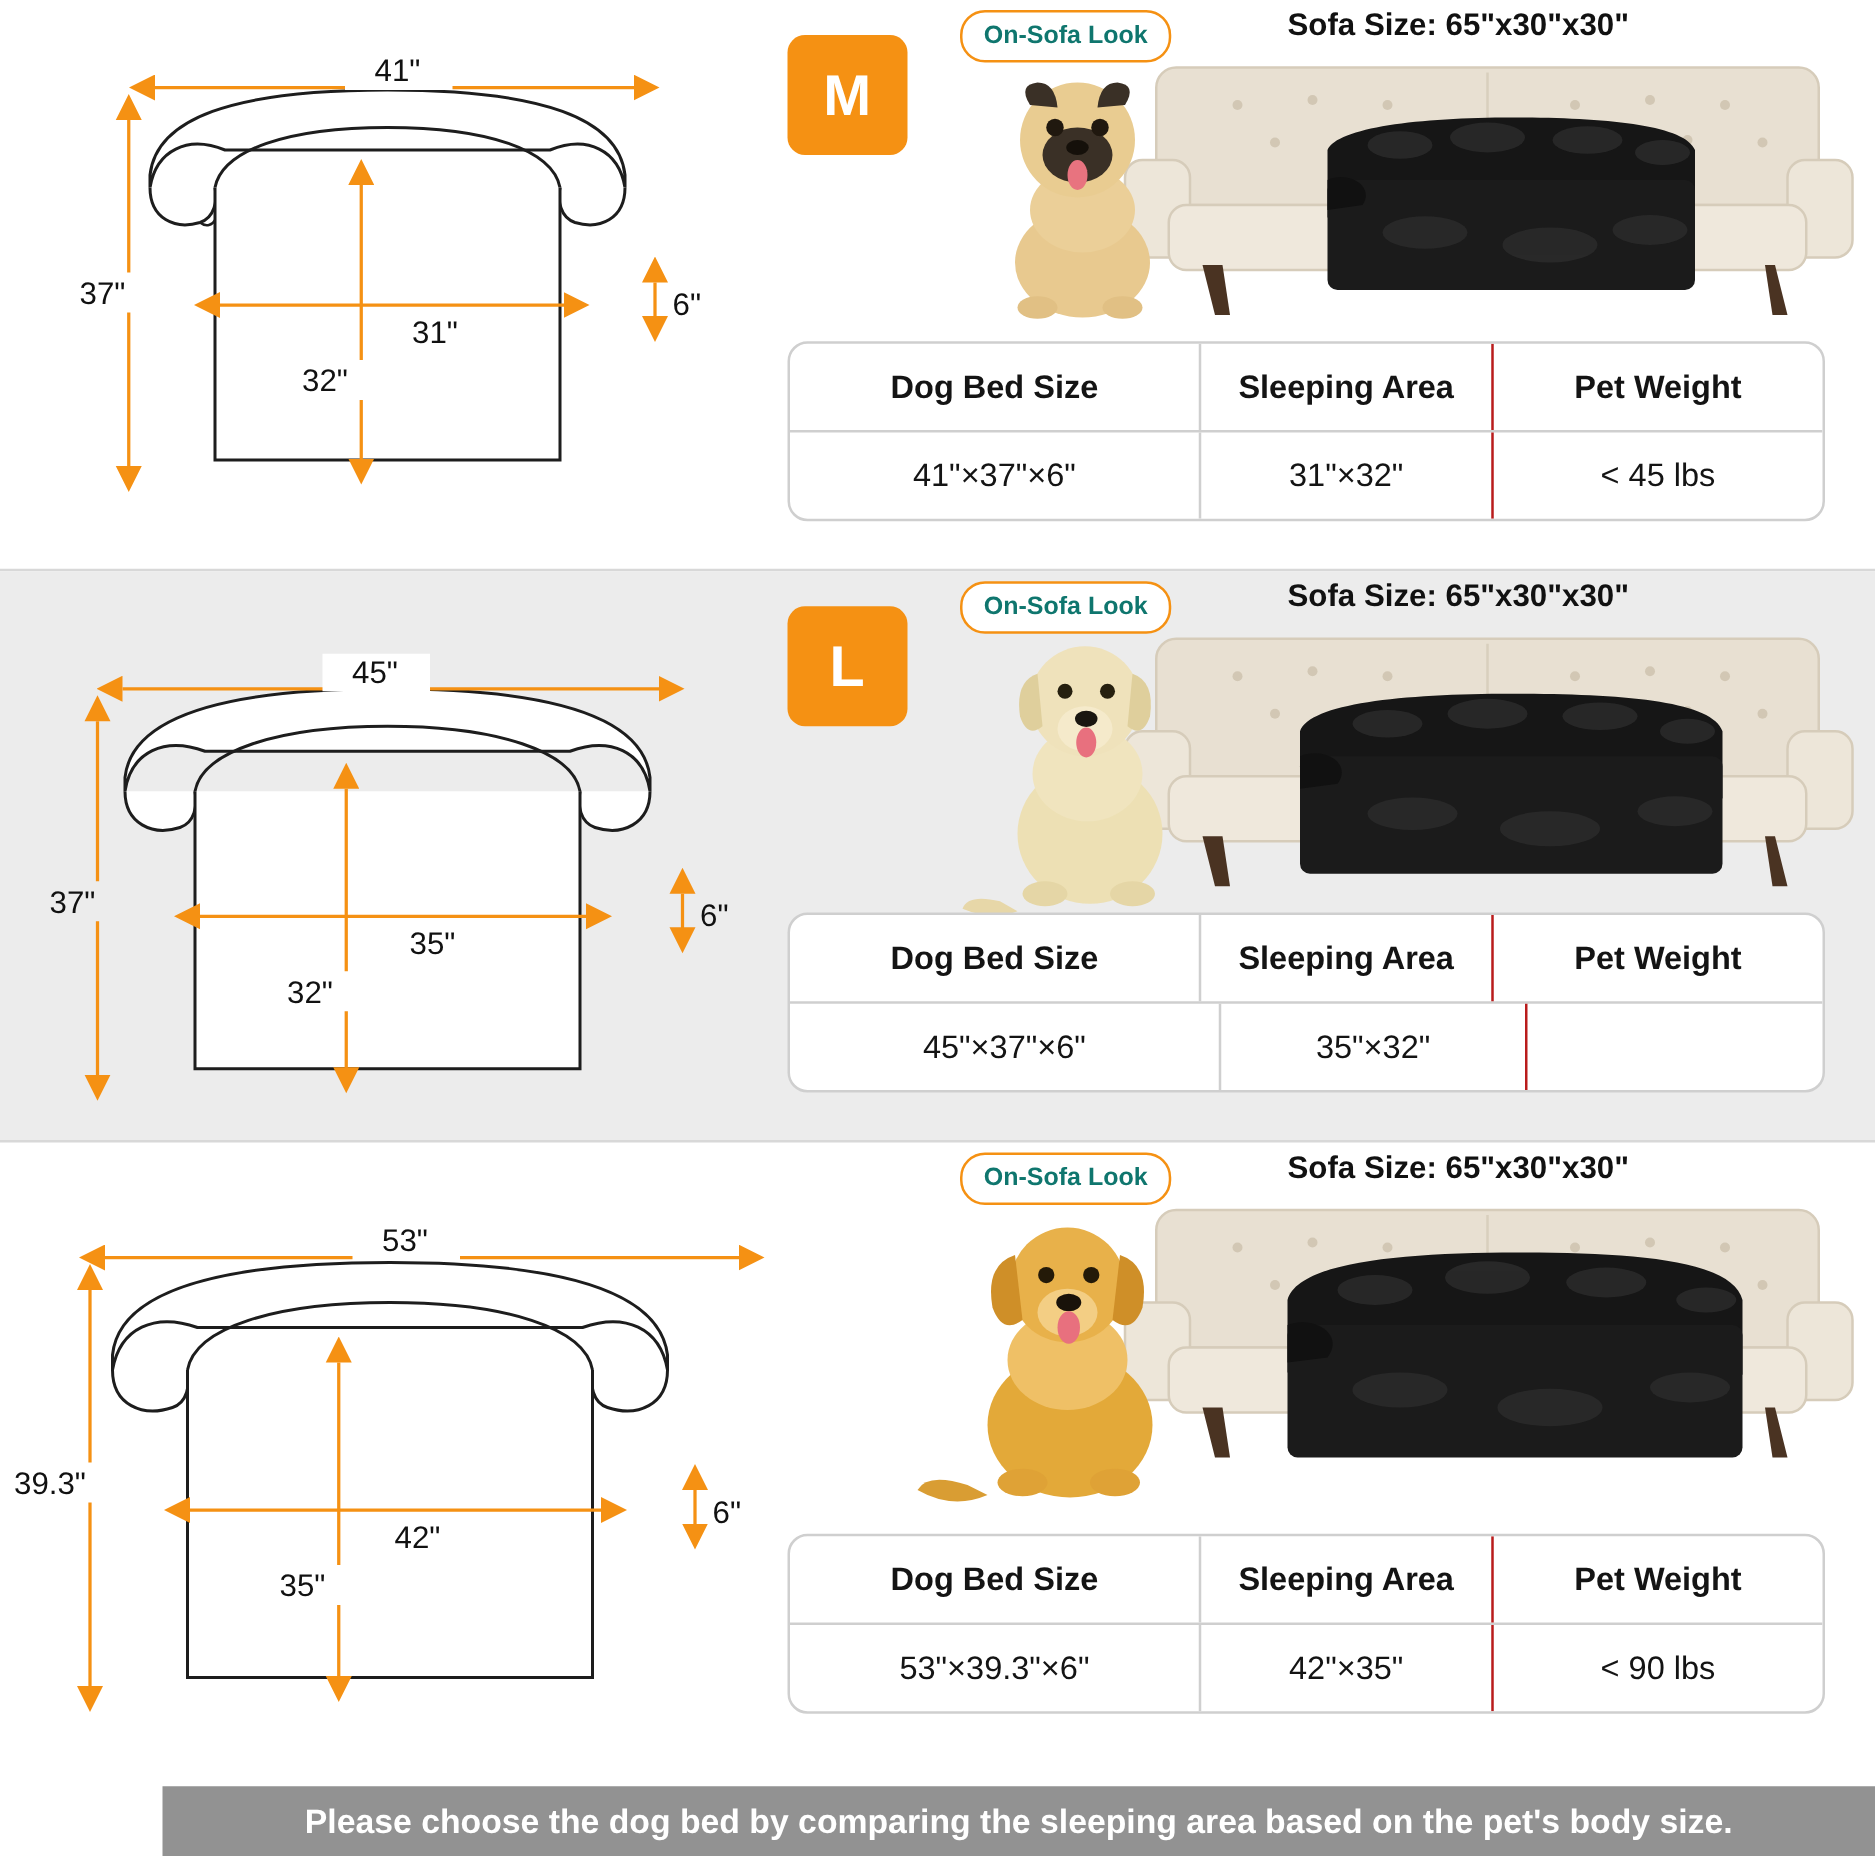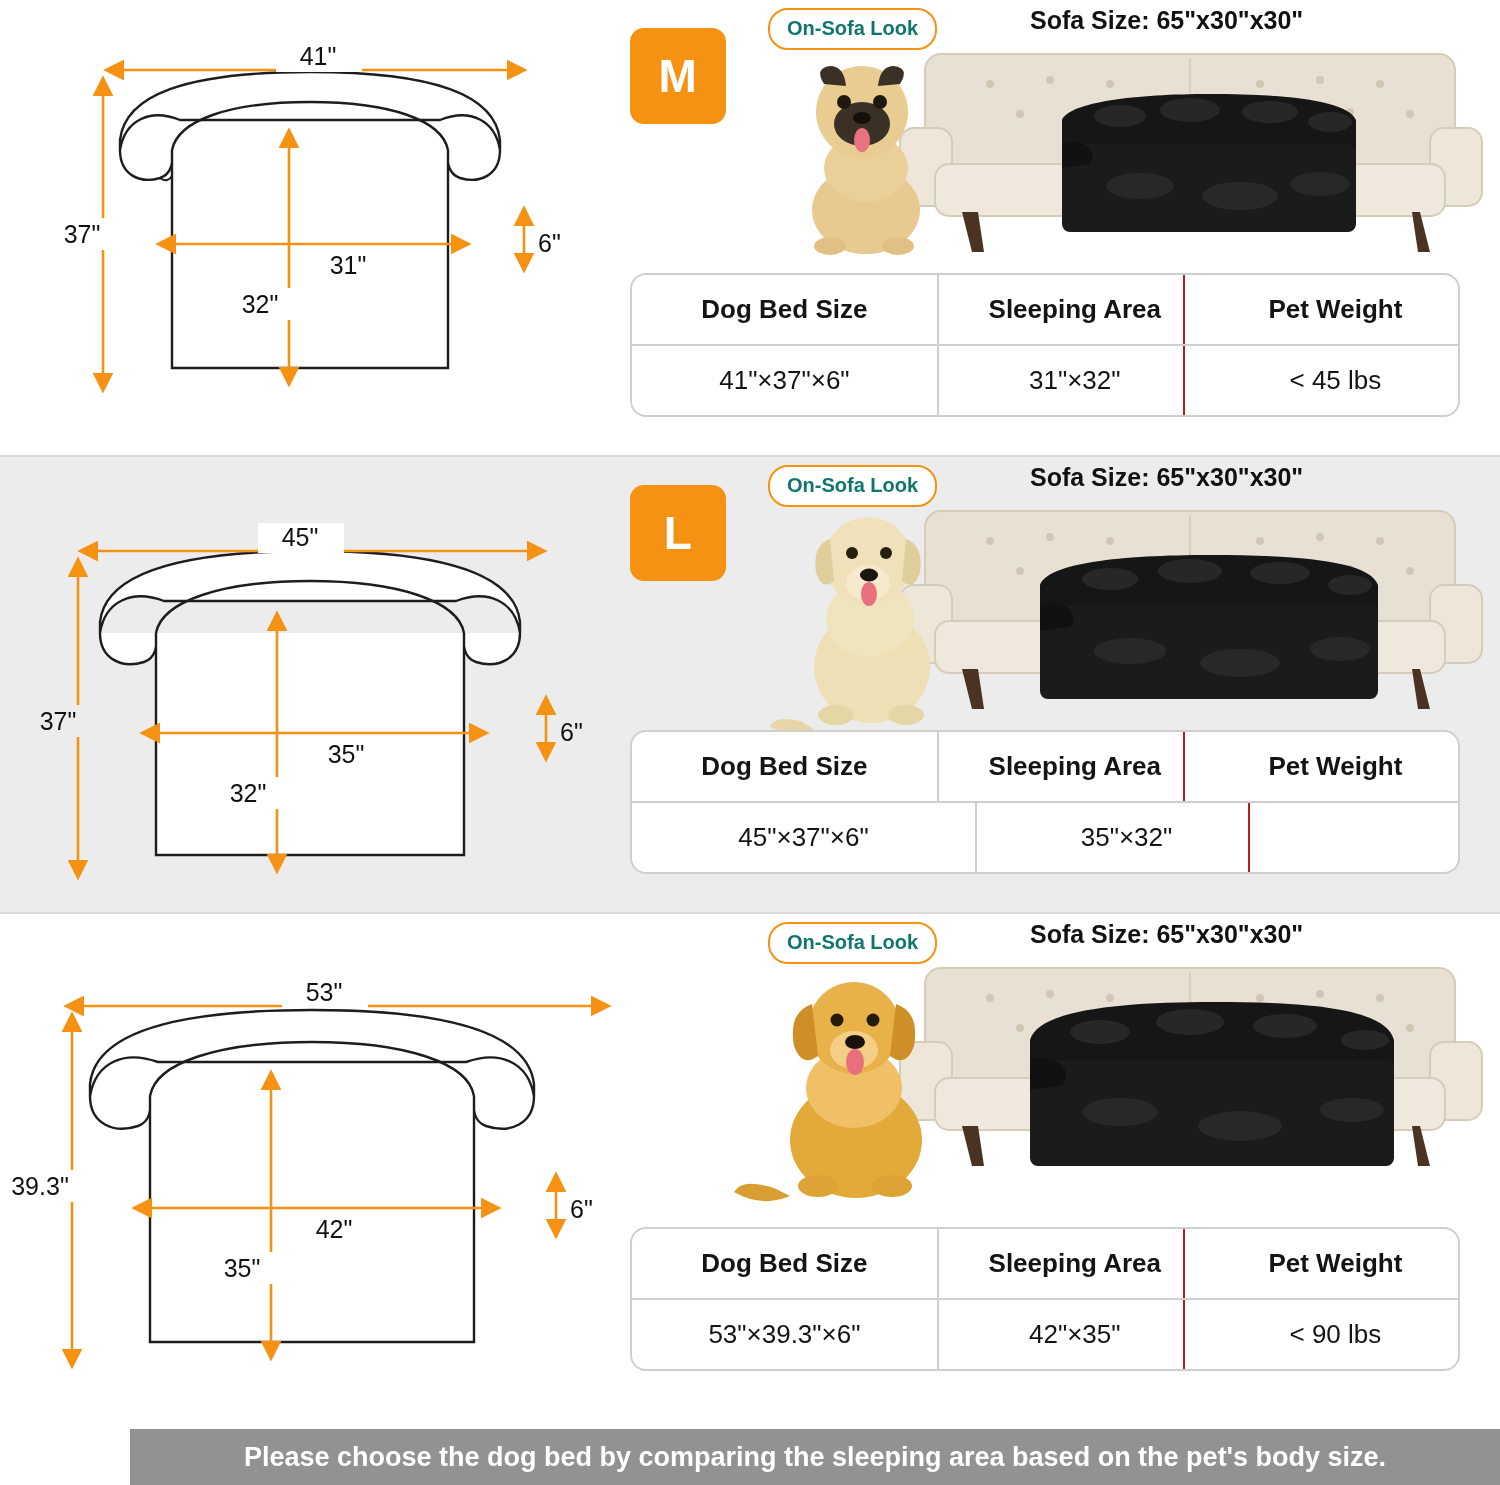--- a/index.html
+++ b/index.html
@@ -117,21 +117,20 @@
     border: 2px solid #cfcfcf;
     border-radius: 16px;
     background: #ffffff;
     box-sizing: border-box;
     overflow: hidden;
   }
   .spec-row {
     display: flex;
     flex-direction: row;
     height: 69px;
-    gap: 28px;
   }
   .spec-row.head { border-bottom: 2px solid #cfcfcf; }
   .spec-cell {
     display: flex;
     align-items: center;
     justify-content: center;
     font-size: 26px;
     color: #141414;
     box-sizing: border-box;
   }

